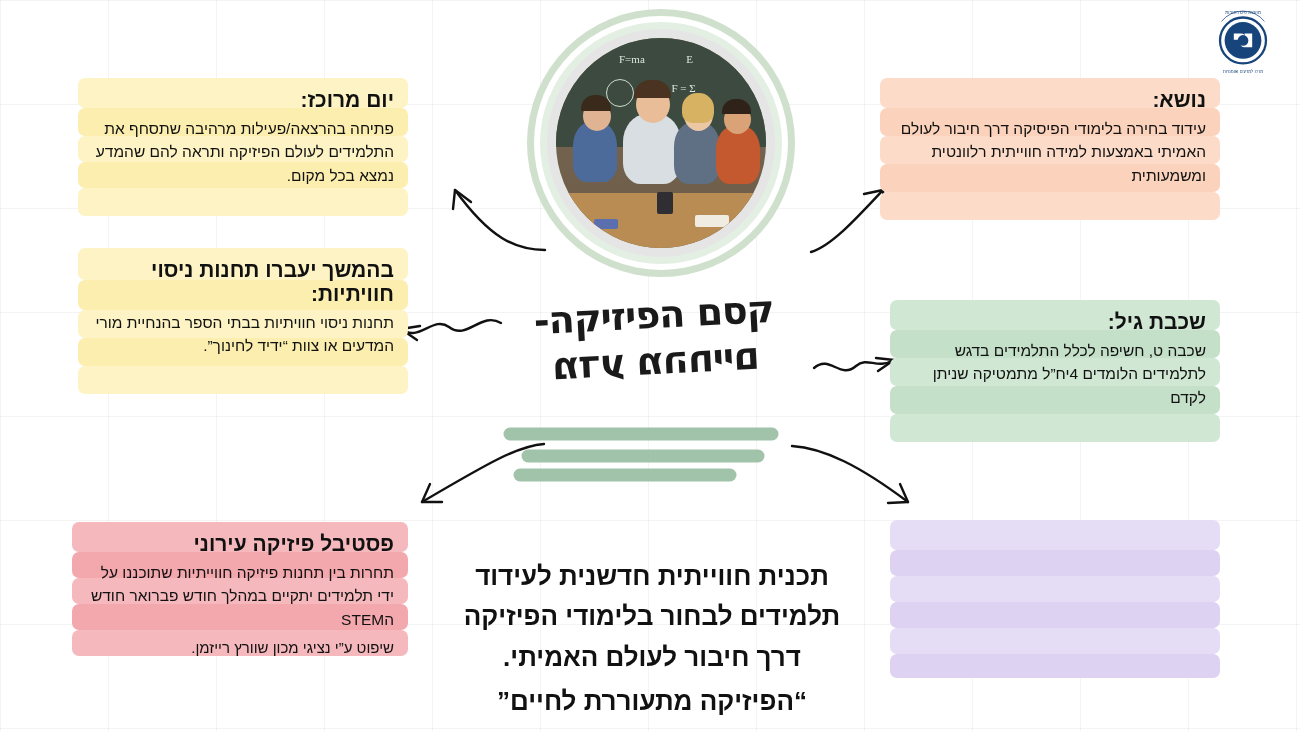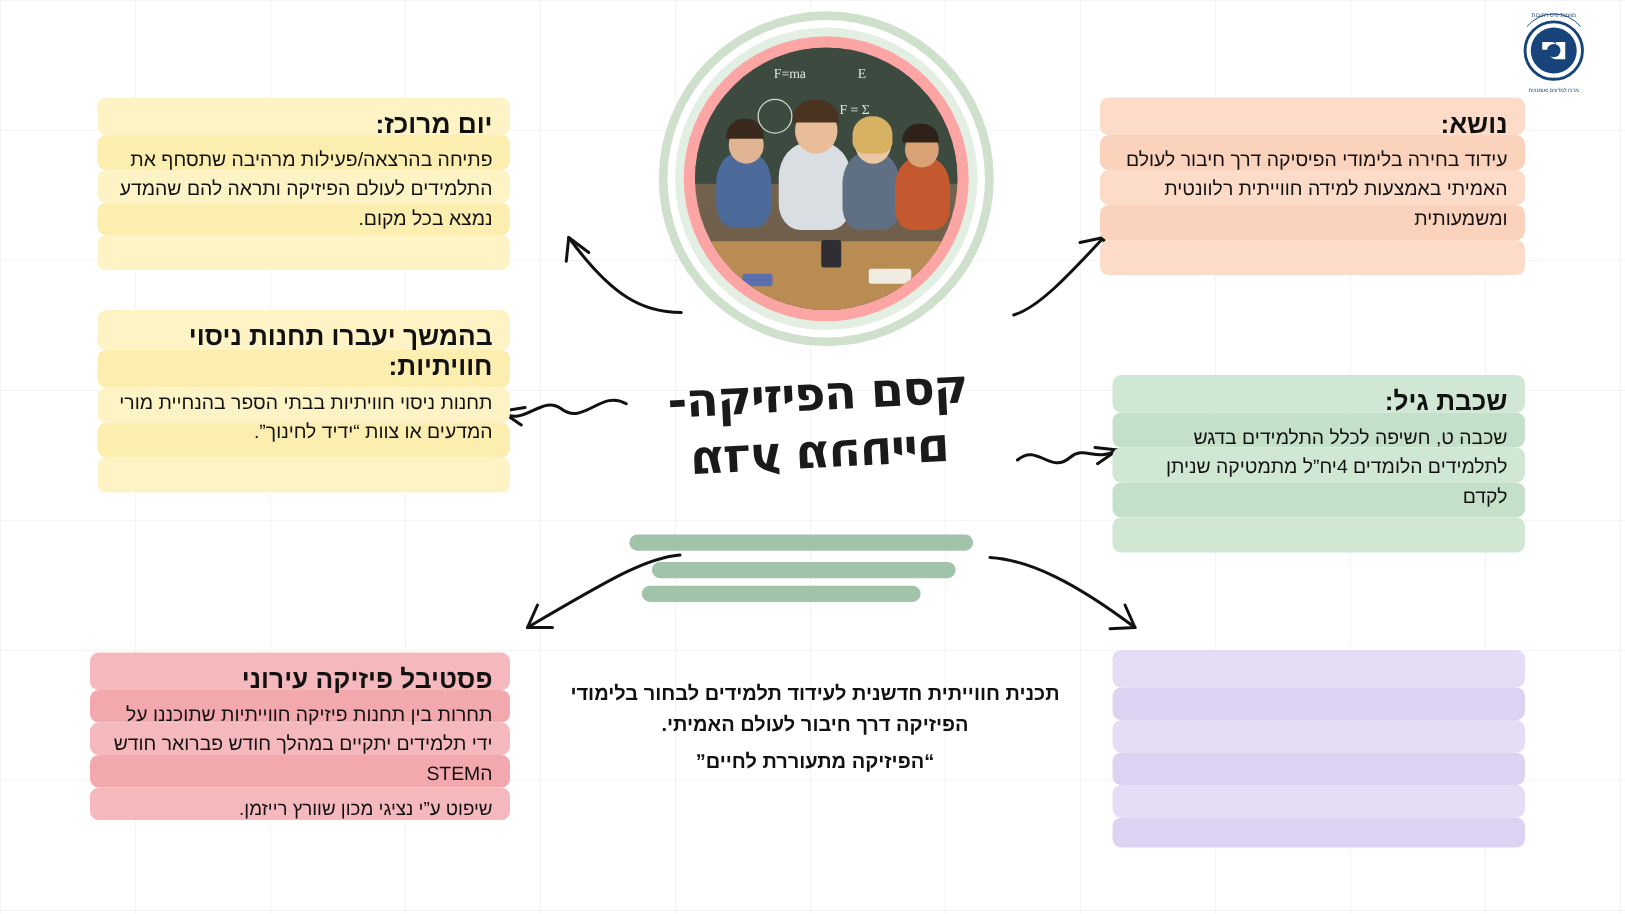--- a/index.html
+++ b/index.html
@@ -19,21 +19,21 @@
     background-size:108px 104px;
     pointer-events:none;
   }
   .card{position:absolute;direction:rtl;text-align:right;}
   .card .title{font-weight:bold;}
 
   
   #center-photo{
     position:absolute;left:540px;top:22px;width:228px;height:228px;
     border-radius:50%;
-    background:#fca5a5;
+    background:#e5e5e5;
     border:7px solid #e4efe4;
     box-shadow:0 0 0 6px #ffffff, 0 0 0 13px #cfe0cd;
     overflow:hidden;
   }
   #photo-inner{
     position:absolute;inset:9px;border-radius:50%;overflow:hidden;
     background:linear-gradient(#7a6a55,#6b5b47);
   }
   .blackboard{position:absolute;left:0;top:0;width:100%;height:52%;background:#3c4a3f;}
   .blackboard .chalk{
@@ -88,22 +88,22 @@
   
   #card-festival{left:72px;top:522px;width:336px;}
   .red .stripe{background:#f3a8ae;}
   .red .stripe:nth-child(odd){background:#f5b8bd;}
   #card-festival .footer-note{
     display:block;margin-top:8px;font-size:15px;color:#111;position:relative;
   }
 
   
   #bottom-text{
-    position:absolute;left:452px;top:544px;width:400px;
-    direction:rtl;text-align:center;font-size:16px;line-height:1.55;color:#111;
+    position:absolute;left:452px;top:556px;width:400px;
+    direction:rtl;text-align:center;font-size:26px;line-height:1.55;color:#111;
     font-weight:600;
   }
   #bottom-quote{display:block;margin-top:4px;}
 
   
   svg.arrow{position:absolute;overflow:visible;}
 
   
   #logo{position:absolute;right:18px;top:6px;width:78px;height:72px;}
 </style>

